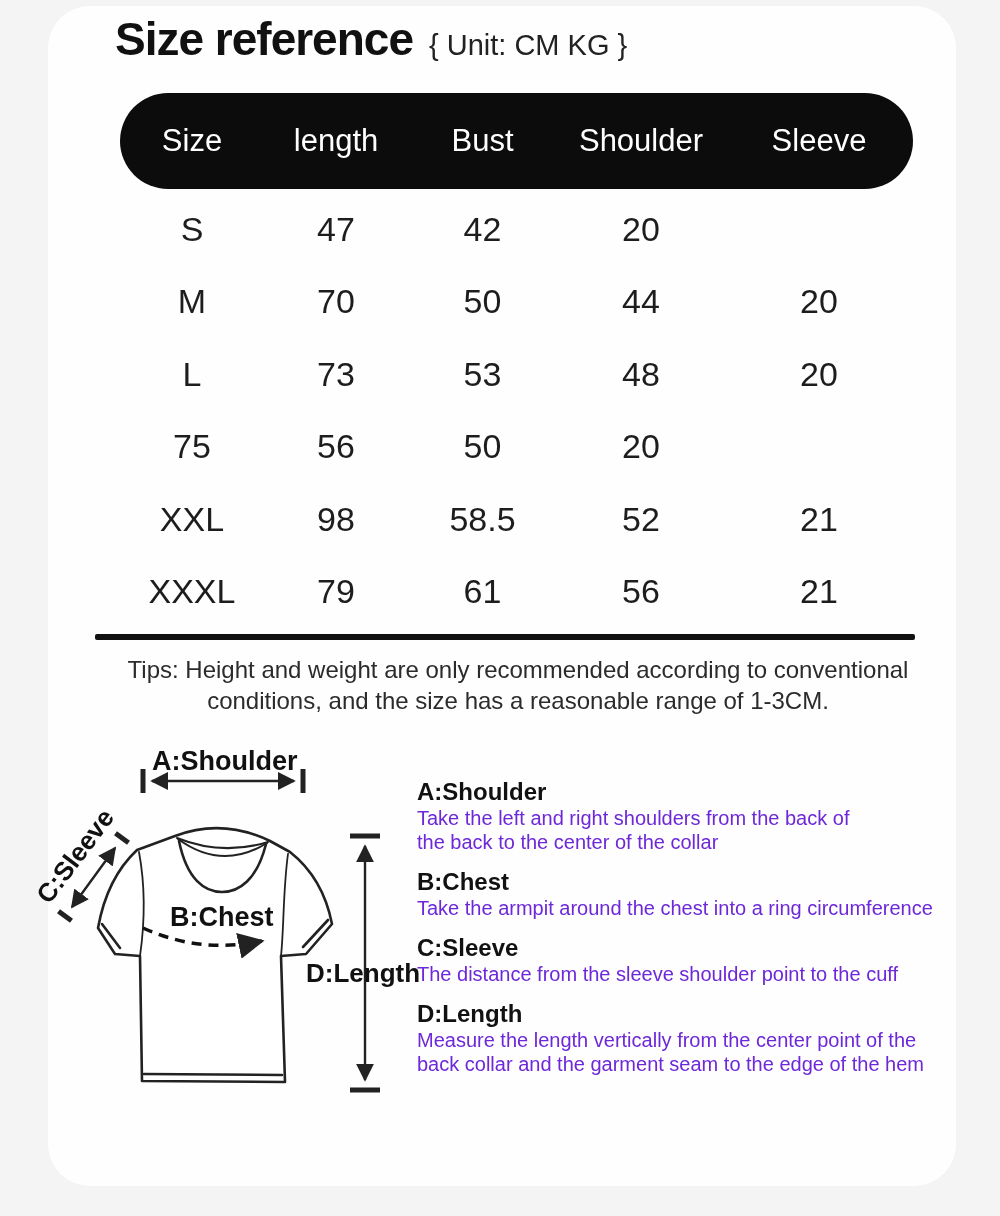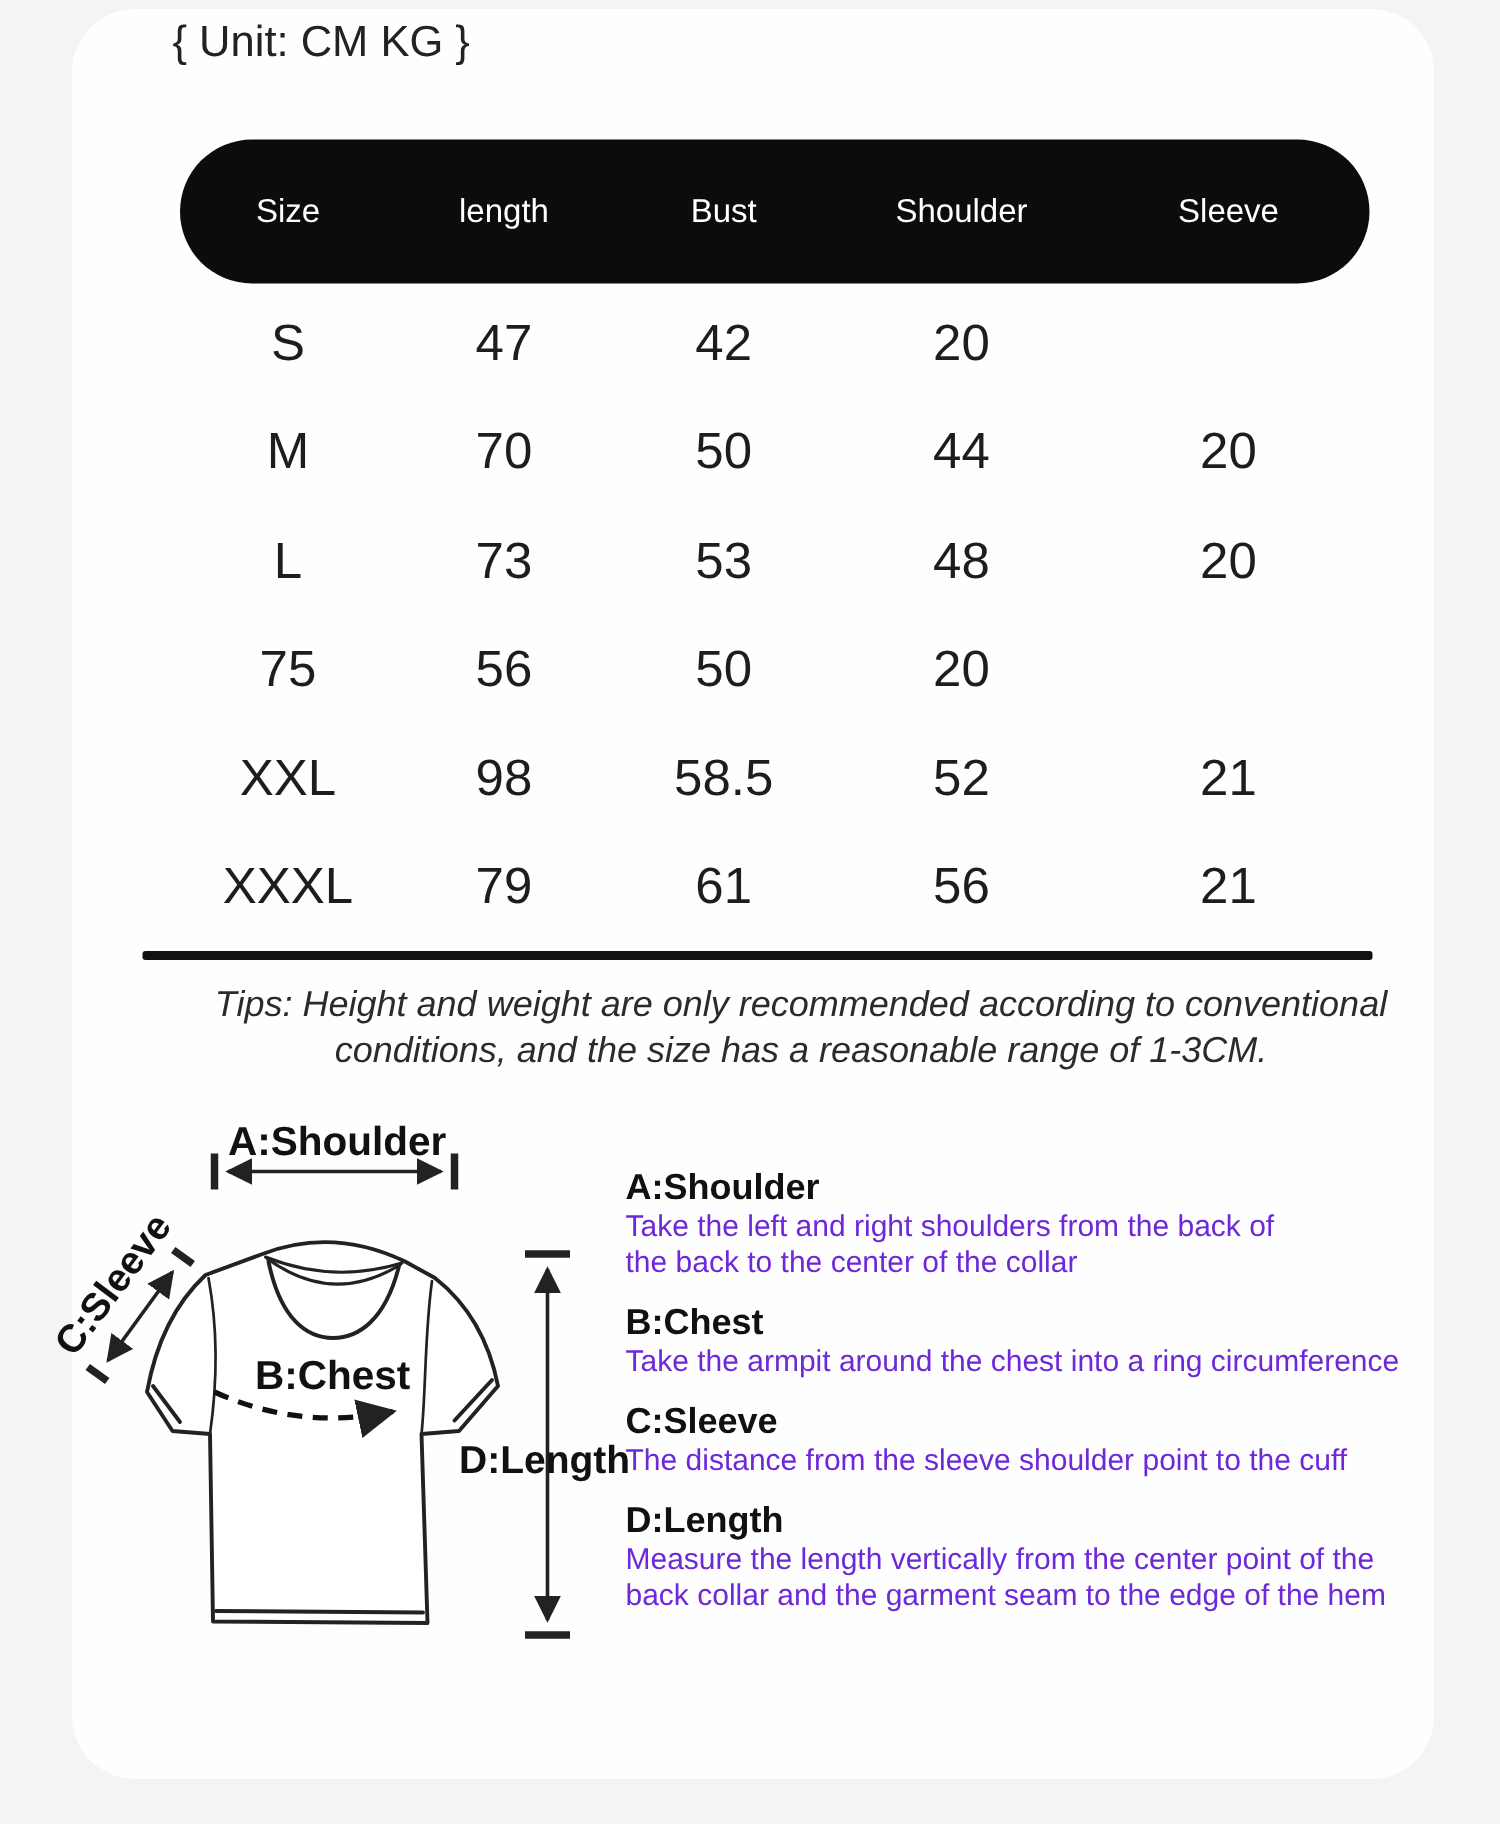--- a/index.html
+++ b/index.html
@@ -10,30 +10,30 @@
 
   
   .title-row { position: absolute; left: 67px; top: 6px; display: flex; align-items: baseline; gap: 16px; }
   .main-title { font-size: 46px; font-weight: 900; color: #111; letter-spacing: -1px; }
   .unit-note { font-size: 29px; font-weight: 400; color: #222; text-align: center; }
 
   
   .grid-cols { display: grid; grid-template-columns: 144px 144px 149px 168px 188px; }
   .header-pill { position: absolute; left: 72px; top: 87px; width: 793px; height: 96px;
                  background: #0c0c0c; border-radius: 48px; align-items: center; }
-  .header-pill .cell { text-align: center; color: #ffffff; font-size: 22px; font-weight: 500; }
+  .header-pill .cell { text-align: center; color: #ffffff; font-size: 31px; font-weight: 500; }
   .table-rows { position: absolute; left: 72px; top: 187px; width: 793px; }
   .table-row { height: 72.5px; align-items: center; }
   .table-row .cell { text-align: center; font-size: 34px; color: #1d1d1d; }
 
   .divider { position: absolute; left: 47px; top: 628px; width: 820px; height: 6px;
              background: #111; border-radius: 2px; }
 
-  .tips { position: absolute; left: 76px; top: 648px; width: 820px; text-align: center;
-          font-size: 24px; line-height: 31px; color: #2b2b2b; font-style: italic; }
+  .tips { position: absolute; left: 60px; top: 648px; width: 820px; text-align: center;
+          font-size: 24px; line-height: 31px; color: #2b2b2b; }
 
   
   .diagram-svg { position: absolute; left: -8px; top: 732px; }
   .diag-label { position: absolute; font-weight: 700; color: #111; white-space: nowrap; }
   .label-a { left: 104px; top: 740px; font-size: 27px; }
   .label-b { left: 122px; top: 896px; font-size: 27px; }
   .label-d { left: 258px; top: 952px; font-size: 26px; }
   .label-c { left: -38px; top: 835px; width: 130px; height: 30px; text-align: center;
              font-size: 26px; transform: rotate(-53deg); }
 
@@ -43,20 +43,21 @@
   .guide-heading { font-size: 24px; font-weight: 700; color: #111; line-height: 28px; }
   .guide-line { font-size: 20px; color: #6d28d9; line-height: 23px; white-space: nowrap; margin-top: 1px; }
 </style>
 </head>
 <body>
 
 <div class="page">
   <div class="card">
 
     <div class="title-row">
+      <span class="main-title">Size reference</span>
       <span class="unit-note">{ Unit: CM KG }</span>
     </div>
 
     <div class="header-pill grid-cols">
       <div class="cell">Size</div>
       <div class="cell">length</div>
       <div class="cell">Bust</div>
       <div class="cell">Shoulder</div>
       <div class="cell">Sleeve</div>
     </div>

